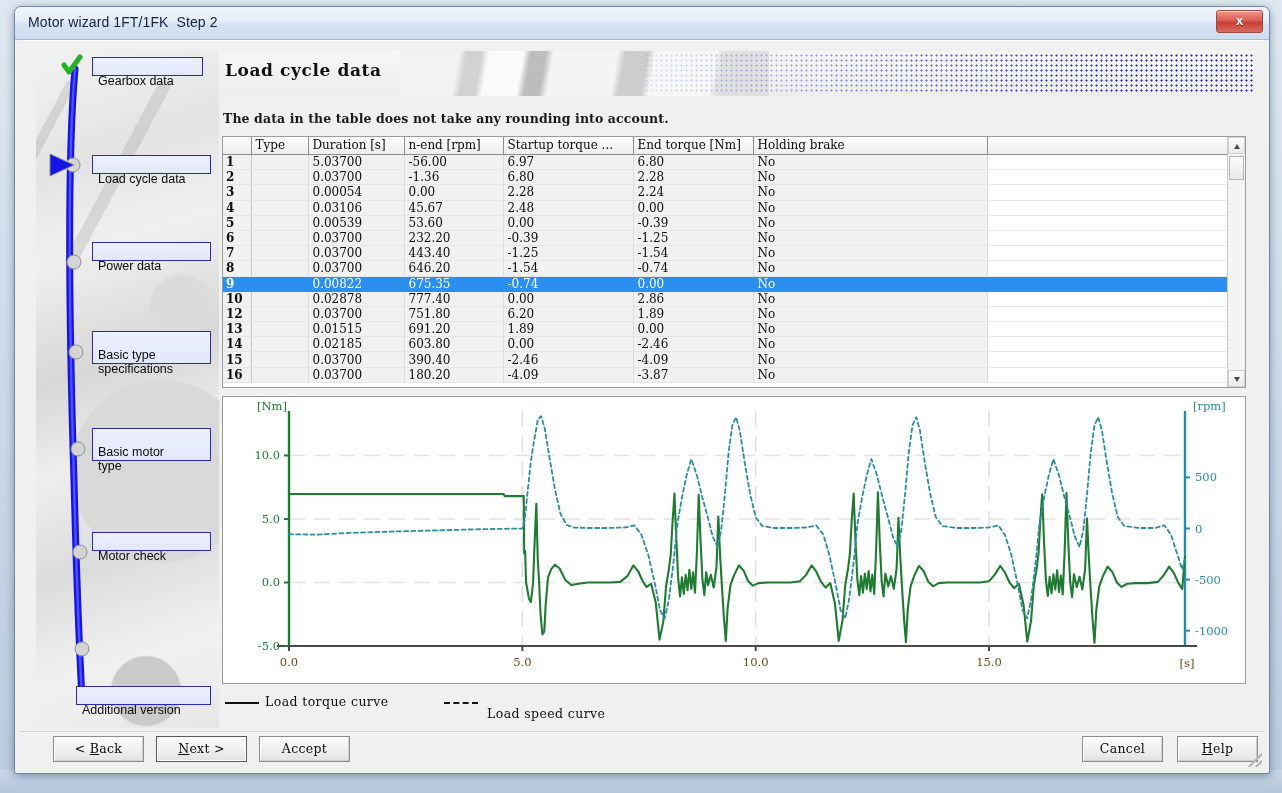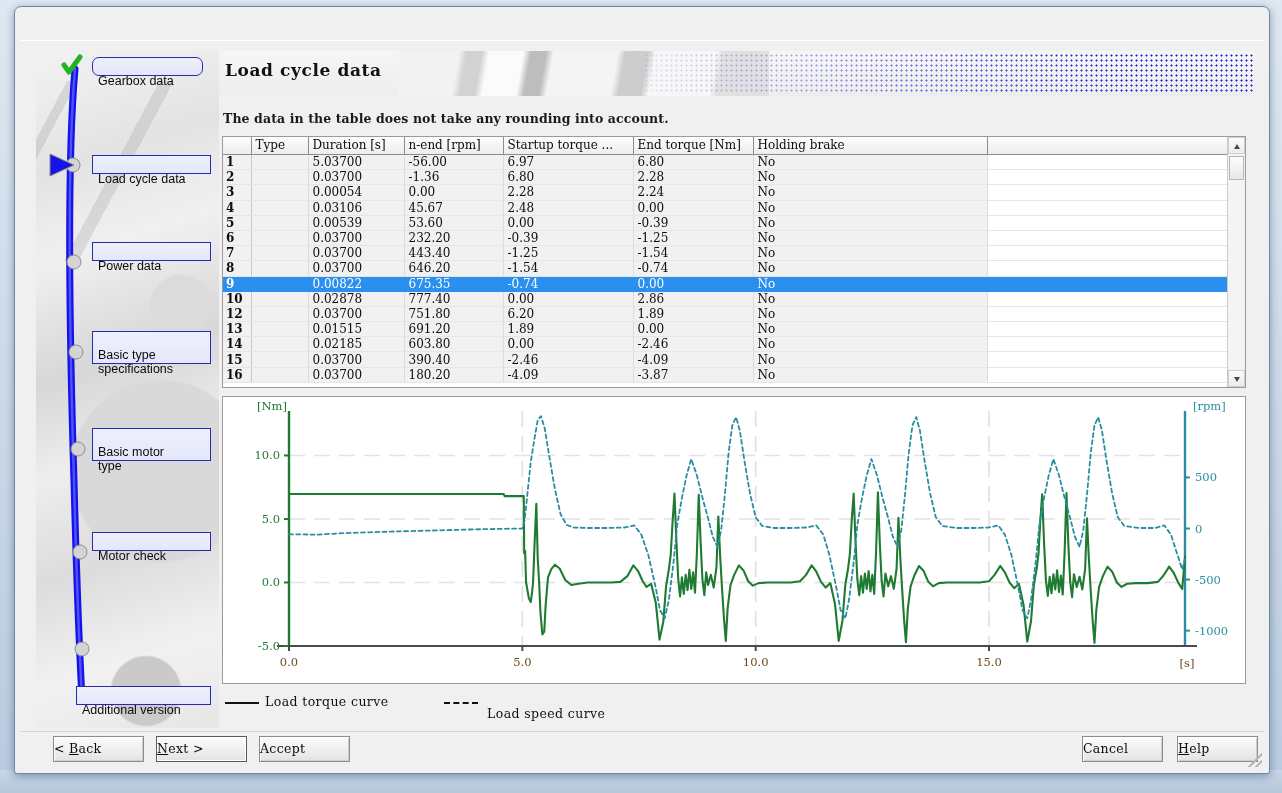--- a/index.html
+++ b/index.html
@@ -229,21 +229,21 @@
   #btnbar{
     position:absolute;left:0;top:690px;width:1244px;height:38px;
     border-top:1px solid #d4d4d4;
   }
   .wbtn{
     position:absolute;top:4px;height:26px;
     background:linear-gradient(180deg,#fbfbfb 0%,#f0f0f0 52%,#e2e2e2 100%);
     border:1px solid #8c8c8c;
     box-shadow:inset 1px 1px 0 #ffffff, inset -1px -1px 0 #cfcfcf;
     font-family:"DejaVu Serif", serif;font-size:12.5px;color:#0c0c0c;
-    cursor:pointer;line-height:24px;box-sizing:border-box;
+    cursor:pointer;text-align:center;line-height:24px;box-sizing:border-box;
     letter-spacing:.3px;
   }
   .wbtn.focus{
     border:1px solid #5a5a5a;
     box-shadow:inset 0 0 0 1px #ffffff, inset -1px -1px 0 #cfcfcf;
   }
   u{text-decoration:underline;}
   #resize-grip{
     position:absolute;right:2px;bottom:2px;width:14px;height:14px;
     background:
@@ -253,20 +253,26 @@
 </style>
 </head>
 <body>
 
 <div id="desktop">
   <div id="desk-tint"></div>
 </div>
 
 <div id="window">
 
+  <div id="titlebar">
+    <div id="title-text">Motor wizard 1FT/1FK  Step 2</div>
+    <div id="close-btn">
+      <span>x</span>
+    </div>
+  </div>
 
   <div id="client">
 
     <div id="navpanel">
       <div id="nav-photo"></div>
       <div id="nav-photo-bars"></div>
 
       <svg id="spine" viewBox="0 0 183 677">
         <path d="M39,18 C30,120 34,300 38,430 C41,545 44,610 46,648" stroke="#1414e6" stroke-width="7" fill="none" stroke-linecap="round"></path>
         <path d="M39,18 C30,120 34,300 38,430 C41,545 44,610 46,648" stroke="#5a5aff" stroke-width="2.4" fill="none" stroke-linecap="round" opacity=".85"></path>
@@ -276,21 +282,21 @@
         <circle cx="40" cy="301" r="7" fill="#d4d4d4" stroke="#8d8d8d" stroke-width="1"></circle>
         <circle cx="42" cy="398" r="7" fill="#d4d4d4" stroke="#8d8d8d" stroke-width="1"></circle>
         <circle cx="44" cy="501" r="7" fill="#d4d4d4" stroke="#8d8d8d" stroke-width="1"></circle>
         <circle cx="46" cy="598" r="7" fill="#d4d4d4" stroke="#8d8d8d" stroke-width="1"></circle>
 
         <path d="M14,103 L38,114 L14,125 Z" fill="#1414e6" stroke="#8a8a8a" stroke-width="1"></path>
 
         <path d="M28,14 L33,21 L44,6" stroke="#23b223" stroke-width="5" fill="none" stroke-linecap="round" stroke-linejoin="round"></path>
       </svg>
 
-      <div class="nav-item" style="left:56px;top:6px;width:111px;height:19px;border-radius:7px;">
+      <div class="nav-item" style="left:56px;top:6px;width:111px;height:19px;">
         <span>Gearbox data</span>
       </div>
       <div class="nav-item" style="left:56px;top:104px;width:119px;height:19px;">
         <span>Load cycle data</span>
       </div>
       <div class="nav-item" style="left:56px;top:191px;width:119px;height:19px;">
         <span>Power data</span>
       </div>
       <div class="nav-item" style="left:56px;top:280px;width:119px;height:33px;">
         <span>Basic type

